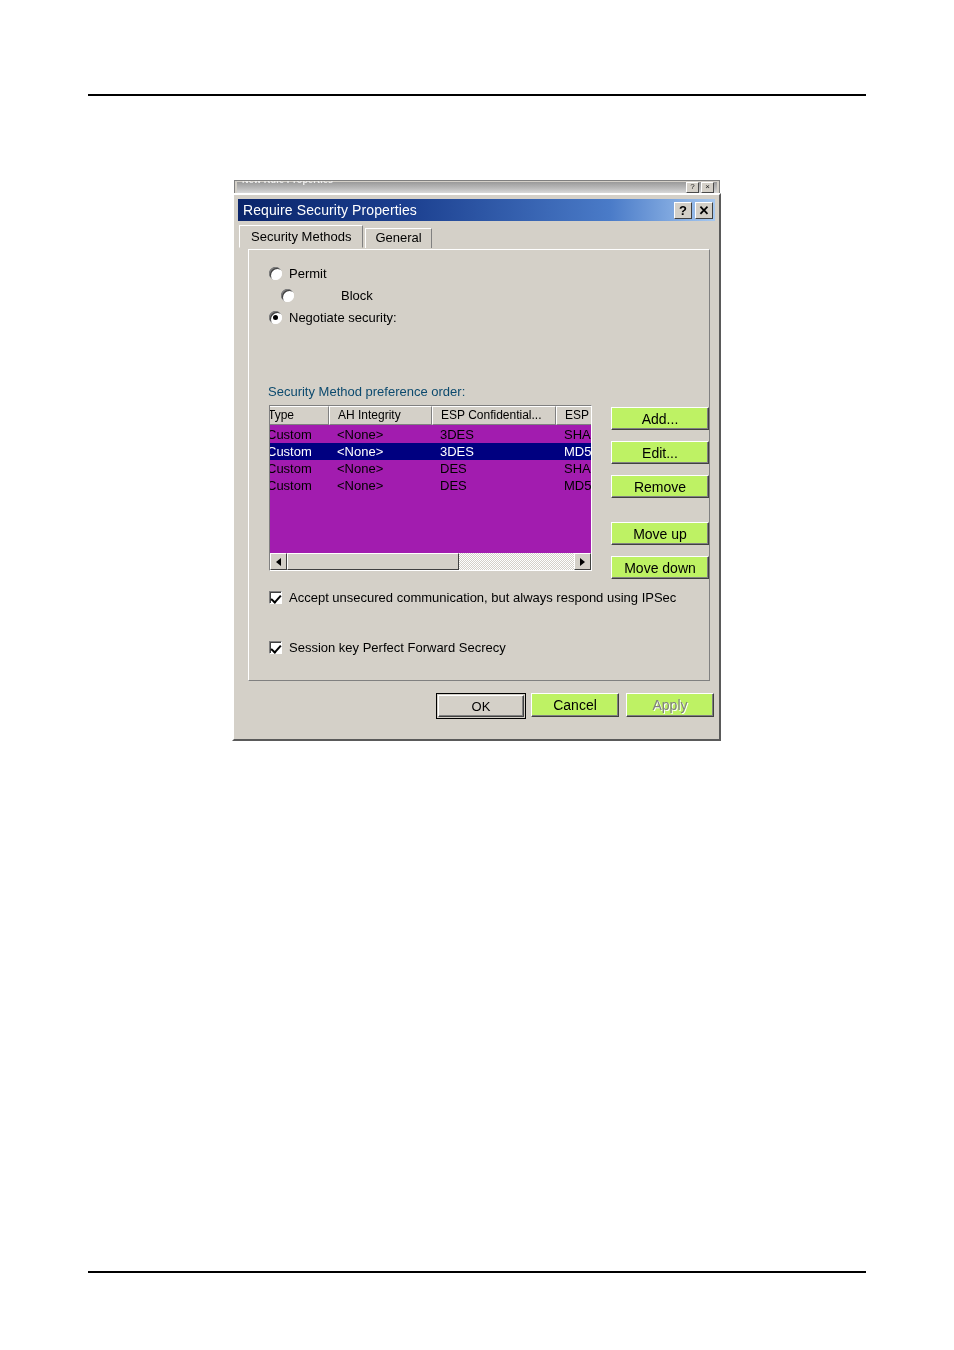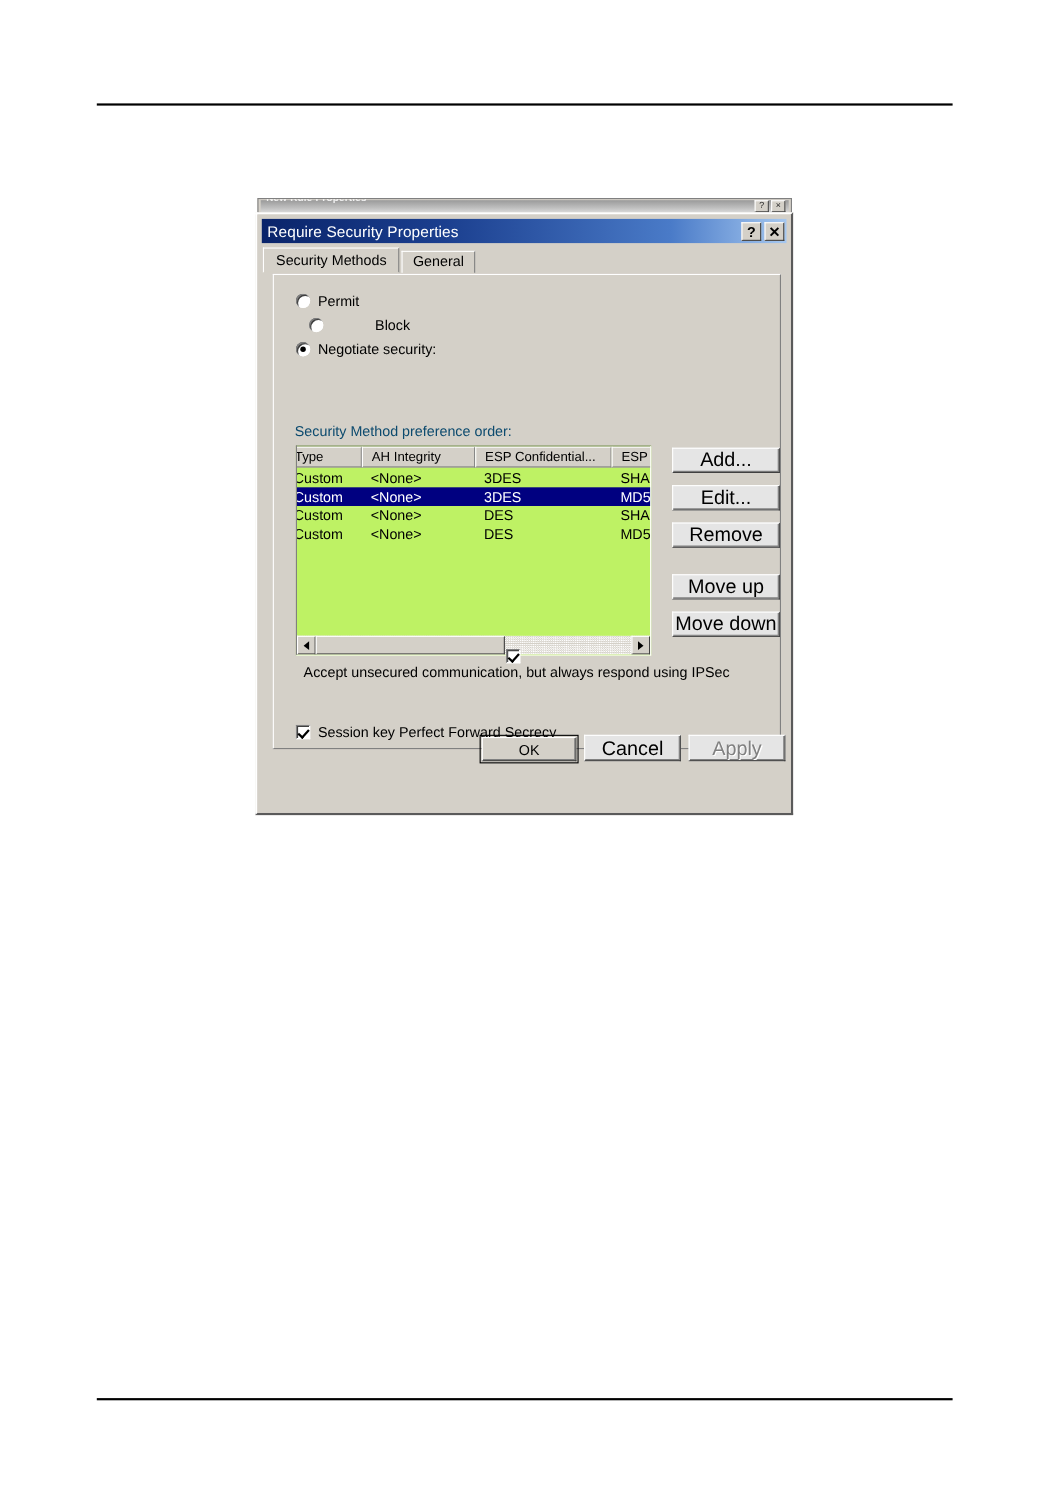--- a/index.html
+++ b/index.html
@@ -233,22 +233,22 @@
     color: #0c4a6e;
     white-space: nowrap;
   }
 
   
   #listview {
     position: absolute;
     left: 20px;
     top: 155px;
     width: 323px;
-    height: 191px;
-    background: #bef264;
+    height: 166px;
+    background: #a21caf;
     box-sizing: border-box;
     border-top: 1px solid #808080;
     border-left: 1px solid #808080;
     border-right: 1px solid #ffffff;
     border-bottom: 1px solid #ffffff;
     overflow: hidden;
   }
   #lv-header {
     position: absolute;
     left: -7px;
@@ -347,29 +347,29 @@
     box-sizing: border-box;
     border-top: 1px solid #ffffff;
     border-left: 1px solid #ffffff;
     border-right: 1px solid #404040;
     border-bottom: 1px solid #404040;
     cursor: default;
   }
 
   
   .btn {
-    background: #e5e5e5;
+    background: #bef264;
     box-sizing: border-box;
     border-top: 1px solid #ffffff;
     border-left: 1px solid #ffffff;
     border-right: 1px solid #404040;
     border-bottom: 1px solid #404040;
     box-shadow: inset -1px -1px 0 #808080;
     font-family: "Liberation Sans", sans-serif;
-    font-size: 18px;
+    font-size: 14px;
     color: #000000;
     text-align: center;
     cursor: default;
     white-space: nowrap;
     display: flex;
     align-items: center;
     justify-content: center;
   }
   .btn.disabled { color: #808080; text-shadow: 1px 1px 0 #ffffff; }
 
@@ -420,21 +420,21 @@
   .check-label {
     font-size: 13px;
     color: #000000;
     margin-left: 7px;
     white-space: nowrap;
   }
 
   
   .foot-btn {
     position: absolute;
-    top: 472px;
+    top: 497px;
     width: 88px;
     height: 24px;
   }
   #btn-ok     { left: 201px; }
   #btn-cancel { left: 296px; }
   #btn-apply  { left: 391px; }
   #btn-ok.default {
     border: 1px solid #000000;
     box-shadow: none;
     position: absolute;
@@ -553,27 +553,27 @@
         </div>
       </div>
     </div>
 
     <div class="btn side-btn" id="btn-add">Add...</div>
     <div class="btn side-btn" id="btn-edit">Edit...</div>
     <div class="btn side-btn" id="btn-remove">Remove</div>
     <div class="btn side-btn" id="btn-moveup">Move up</div>
     <div class="btn side-btn" id="btn-movedown">Move down</div>
 
-    <div class="check-row" style="top:340px;flex-direction:column;">
+    <div class="check-row" style="top:340px;">
       <div class="check-mark checked"></div>
       <div class="check-label">Accept unsecured communication, but always respond using IPSec</div>
     </div>
 
 
-    <div class="check-row" style="top:408px;text-align:center;">
+    <div class="check-row" style="top:390px;text-align:center;">
       <div class="check-mark checked"></div>
       <div class="check-label">Session key Perfect Forward Secrecy</div>
     </div>
 
   </div>
 
   <div class="foot-btn default" id="btn-ok">
     <div class="inner">OK</div>
   </div>
   <div class="btn foot-btn" id="btn-cancel">Cancel</div>

